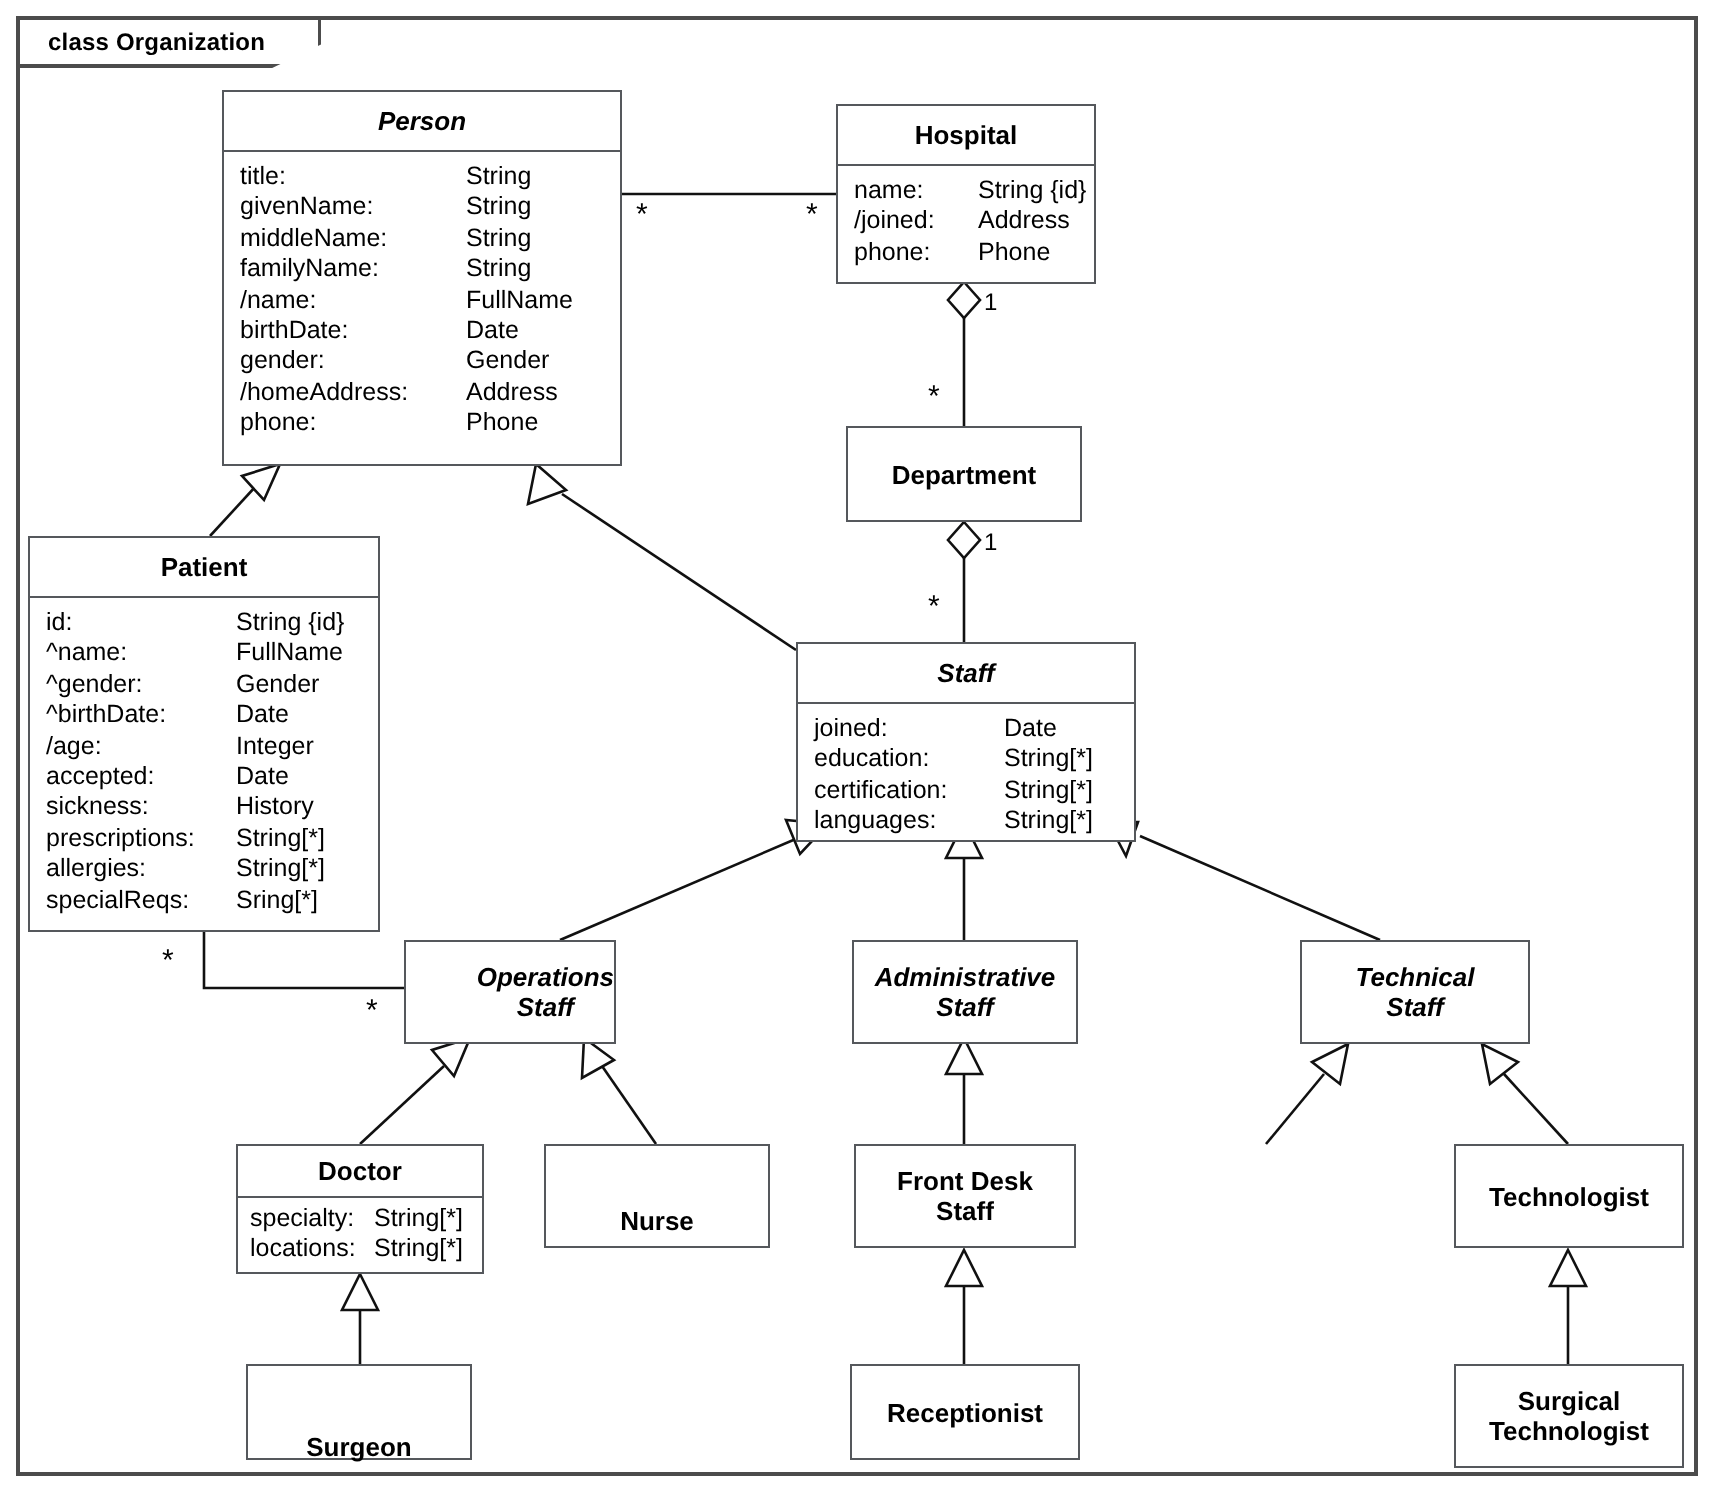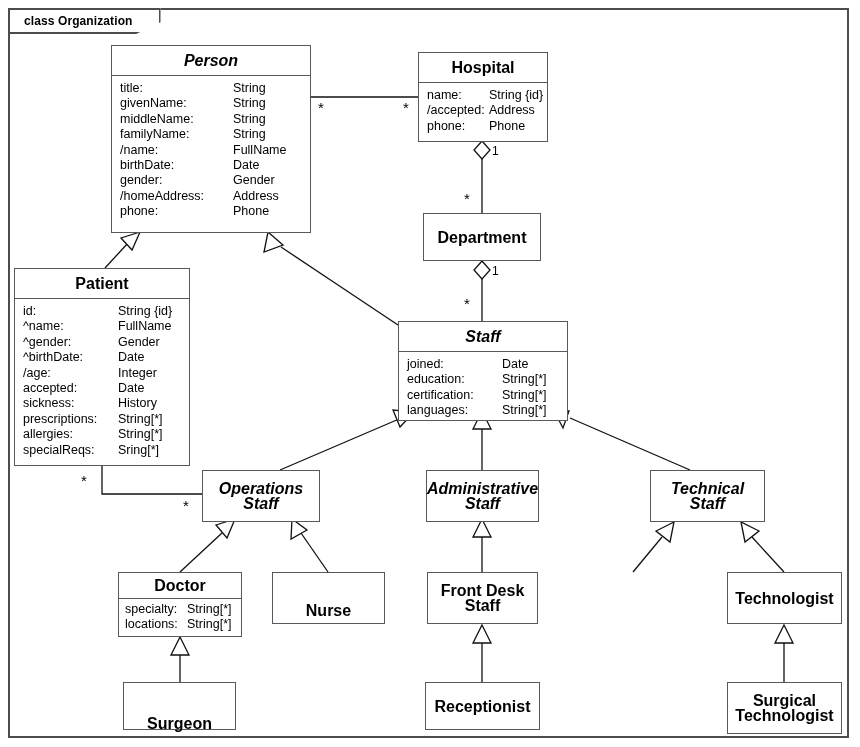--- a/index.html
+++ b/index.html
@@ -69,21 +69,21 @@
   .cls {
     position: absolute;
     box-sizing: border-box;
     background: #ffffff;
     border: 1.5px solid #55585c;
     box-shadow: 0 0 0 0 transparent;
     z-index: 5;
   }
   .cls .cname {
     text-align: center;
-    font-size: 16px;
+    font-size: 13px;
     font-weight: bold;
     color: #000;
     line-height: 15px;
     padding: 7px 4px 7px 4px;
     white-space: pre-line;
   }
   .cls.abstract .cname { font-style: italic; }
   .cls .compartment {
     border-top: 1.5px solid #55585c;
     padding: 5px 0 6px 0;
@@ -231,21 +231,21 @@
   </div>
 
   <div class="cls" style="left:418px; top:52px; width:130px; height:90px;">
     <div class="cname">Hospital</div>
     <div class="compartment">
       <div class="attr">
           <span class="an" style="width:62px">name:</span>
           <span class="at">String {id}</span>
         </div>
       <div class="attr">
-          <span class="an" style="width:62px">/accepted:</span>
+          <span class="an" style="width:62px">/joined:</span>
           <span class="at">Address</span>
         </div>
       <div class="attr">
           <span class="an" style="width:62px">phone:</span>
           <span class="at">Phone</span>
         </div>
     </div>
   </div>
 
   <div class="cls" style="left:423px; top:213px; width:118px; height:48px; display:flex; align-items:center; justify-content:center;">
@@ -313,21 +313,21 @@
           <span class="an" style="width:95px">certification:</span>
           <span class="at">String[*]</span>
         </div>
       <div class="attr">
           <span class="an" style="width:95px">languages:</span>
           <span class="at">String[*]</span>
         </div>
     </div>
   </div>
 
-  <div class="cls abstract" style="left:202px; top:470px; width:118px; height:52px; display:flex; align-items:center; justify-content:center;">
+  <div class="cls abstract" style="left:202px; top:470px; width:106px; height:52px; display:flex; align-items:center; justify-content:flex-end;">
     <div class="cname" style="padding:0;">Operations
 Staff</div>
   </div>
 
   <div class="cls abstract" style="left:426px; top:470px; width:113px; height:52px; display:flex; align-items:center; justify-content:center;">
     <div class="cname" style="padding:0;">Administrative
 Staff</div>
   </div>
 
   <div class="cls abstract" style="left:650px; top:470px; width:115px; height:52px; display:flex; align-items:center; justify-content:center;">

